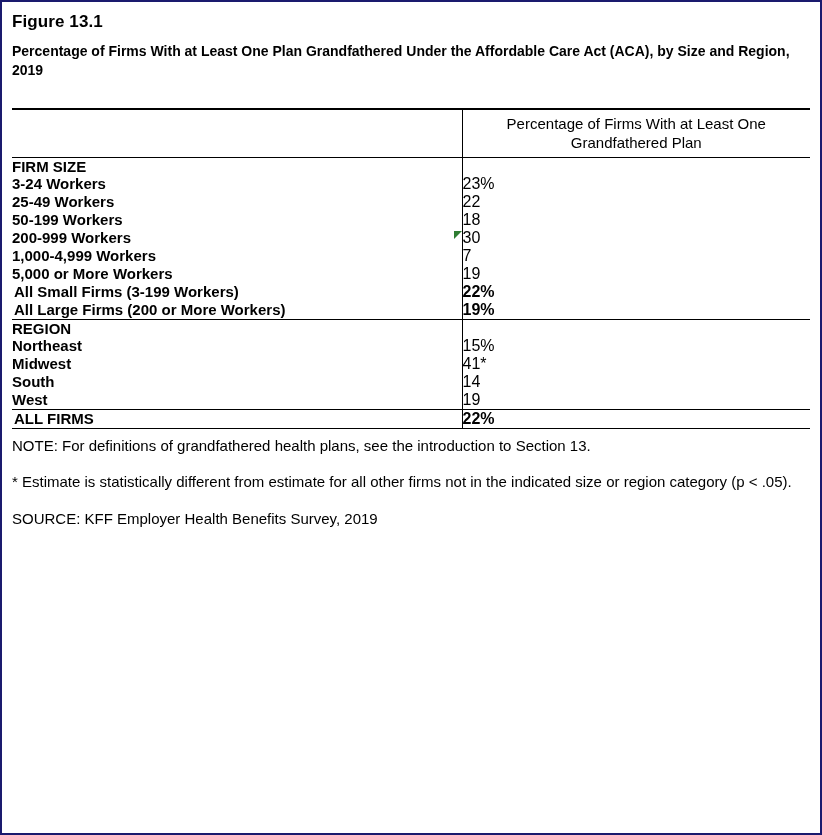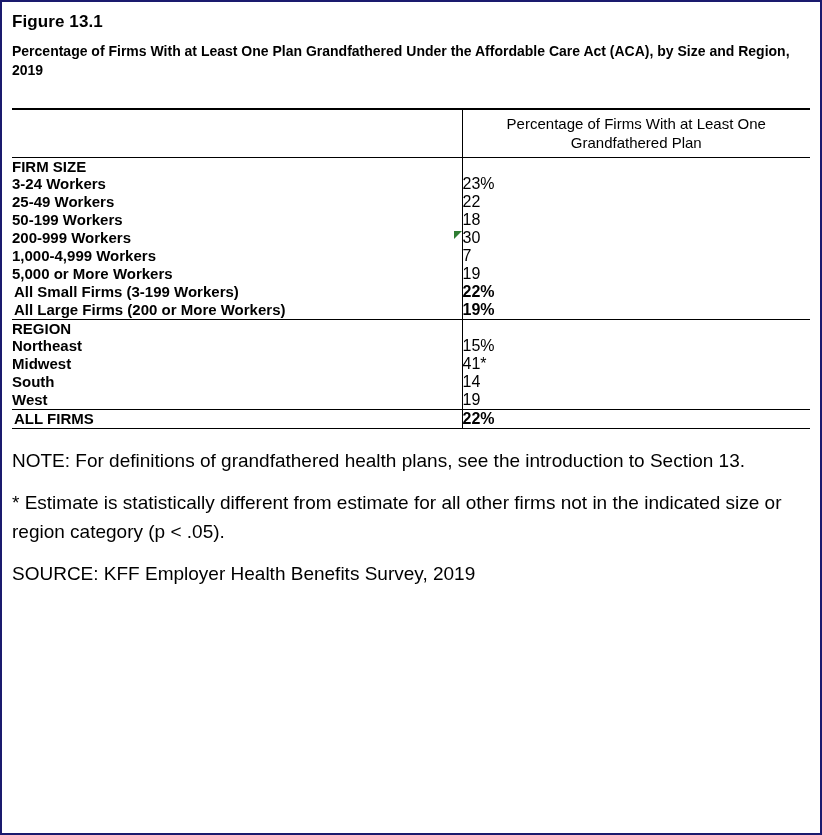--- a/index.html
+++ b/index.html
@@ -95,22 +95,22 @@
     font-size: 0;
   }
   .hdr-underline td {
     border-bottom: 1px solid #000;
     height: 0;
     padding: 0;
     line-height: 0;
     font-size: 0;
   }
   .footnotes {
-    margin-top: 18px;
-    font-size: 19px;
+    margin-top: 6px;
+    font-size: 15px;
     line-height: 1.5;
   }
   .footnotes p {
     margin: 0 0 14px 0;
   }
   .arrow-marker {
     position: absolute;
     left: 452px;
     top: 229px;
     width: 0;

